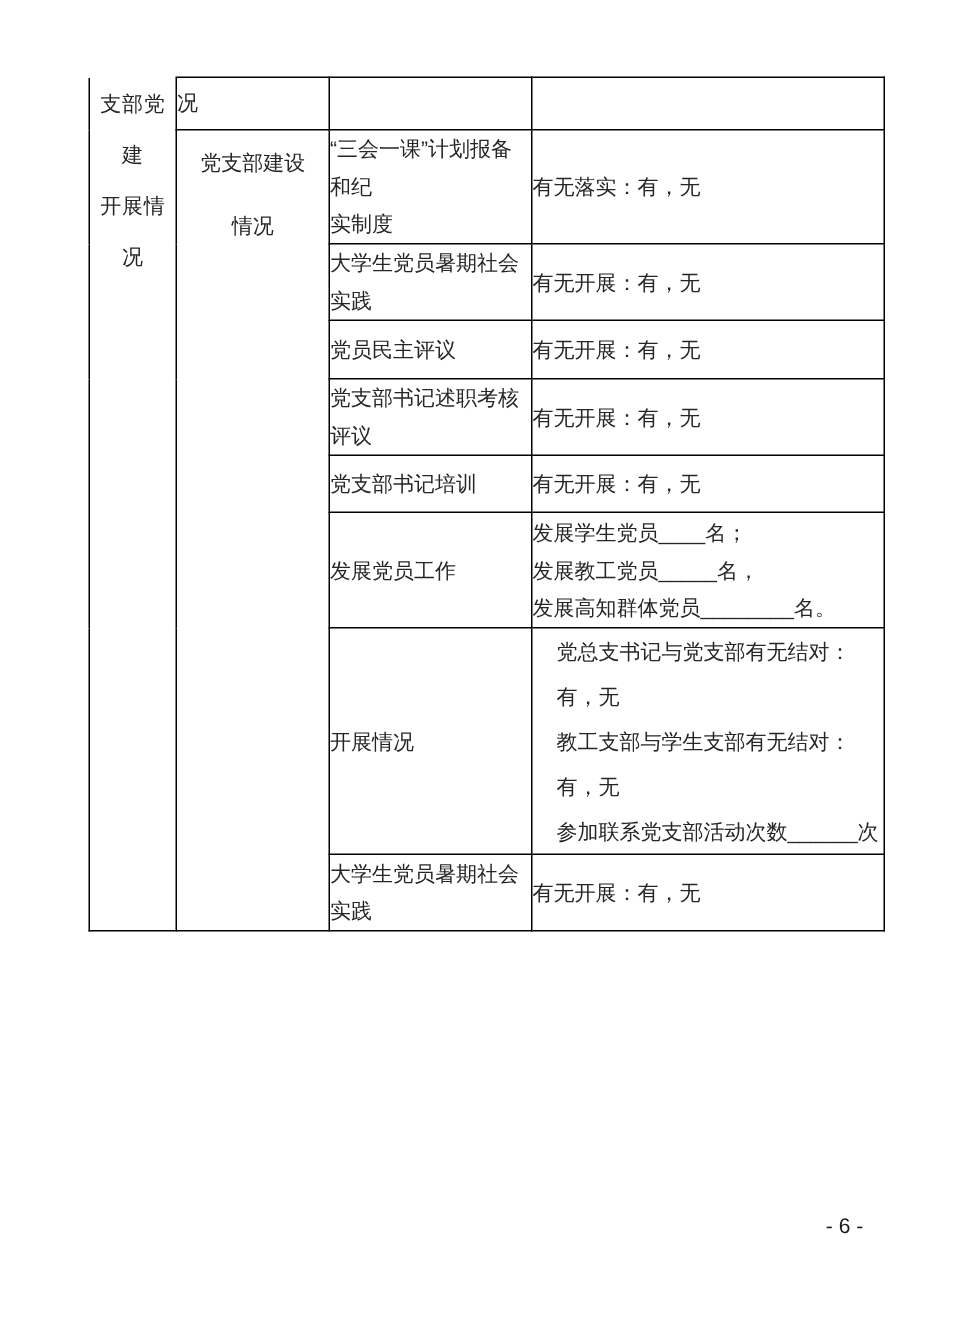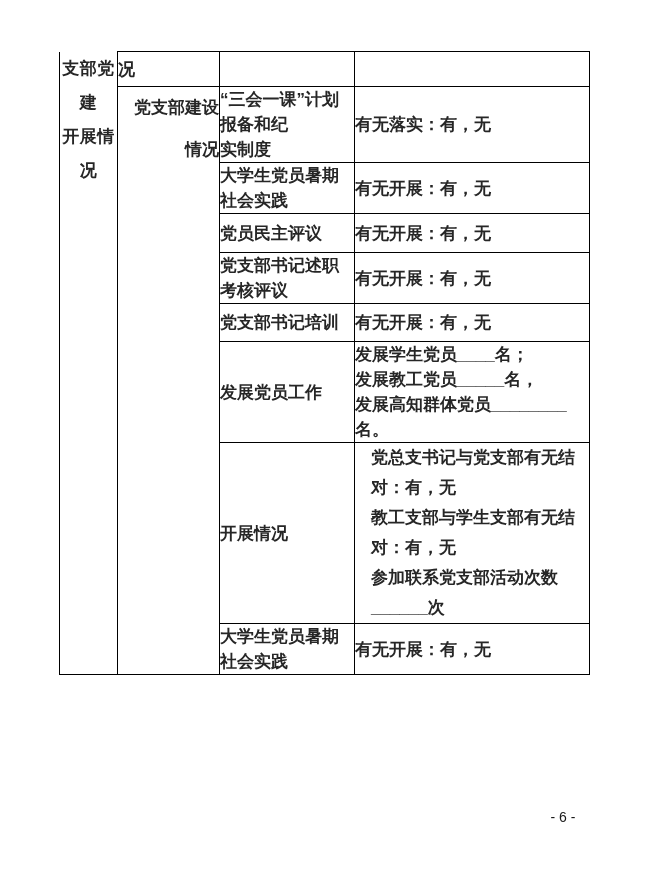--- a/index.html
+++ b/index.html
@@ -19,23 +19,22 @@
     position: absolute;
     left: 59px; top: 51px;
     border-collapse: collapse;
     table-layout: fixed;
     width: 530px;
   }
   table.report td {
     border: 1px solid #000000;
     padding: 0;
     color: #262626;
-    font-size: 17px;
+    font-size: 14px;
     overflow: hidden;
-    font-weight: bold;
   }
   
   td.rowgroup {
     border-top: none !important;
     vertical-align: top;
     text-align: center;
     padding-top: 71px;
     line-height: 34px;
     font-size: 13.5px;
     white-space: pre-line;
@@ -44,21 +43,21 @@
   
   td.cont {
     text-align: left;
     vertical-align: middle;
     padding-left: 1px;
     font-size: 13px;
   }
   
   td.section {
     vertical-align: top;
-    text-align: right;
+    text-align: center;
     padding-top: 131px;
     line-height: 42px;
     font-size: 13px;
     white-space: pre-line;
   }
   td.item {
     vertical-align: middle;
     line-height: 25px;
     white-space: pre-line;
     font-size: 12px;

